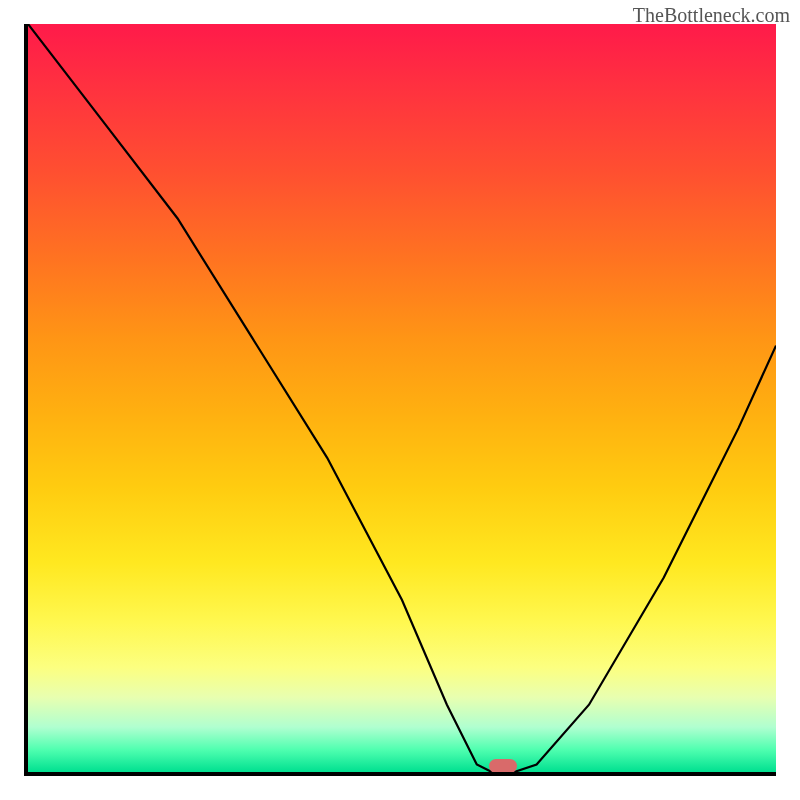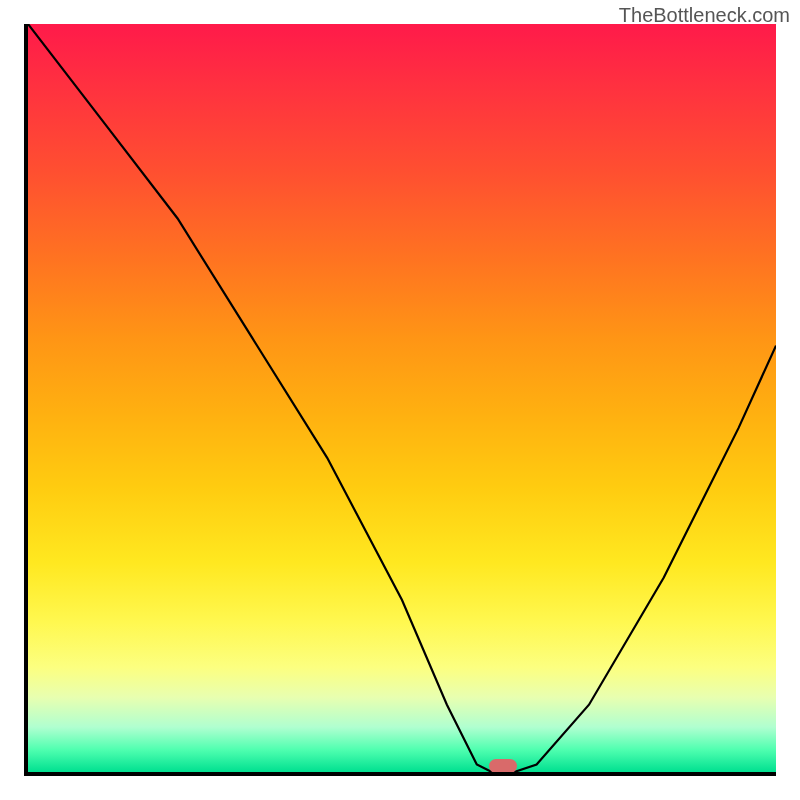--- a/index.html
+++ b/index.html
@@ -16,20 +16,21 @@
     height: 800px;
   }
   .watermark {
     position: absolute;
     top: 4px;
     right: 10px;
     font-size: 20px;
     color: #555555;
     font-weight: 500;
     z-index: 10;
+    font-family: Liberation Serif, serif;
   }
   .chart-area {
     position: absolute;
     left: 24px;
     top: 24px;
     width: 752px;
     height: 752px;
     border-left: 4px solid #000000;
     border-bottom: 4px solid #000000;
     box-sizing: border-box;

